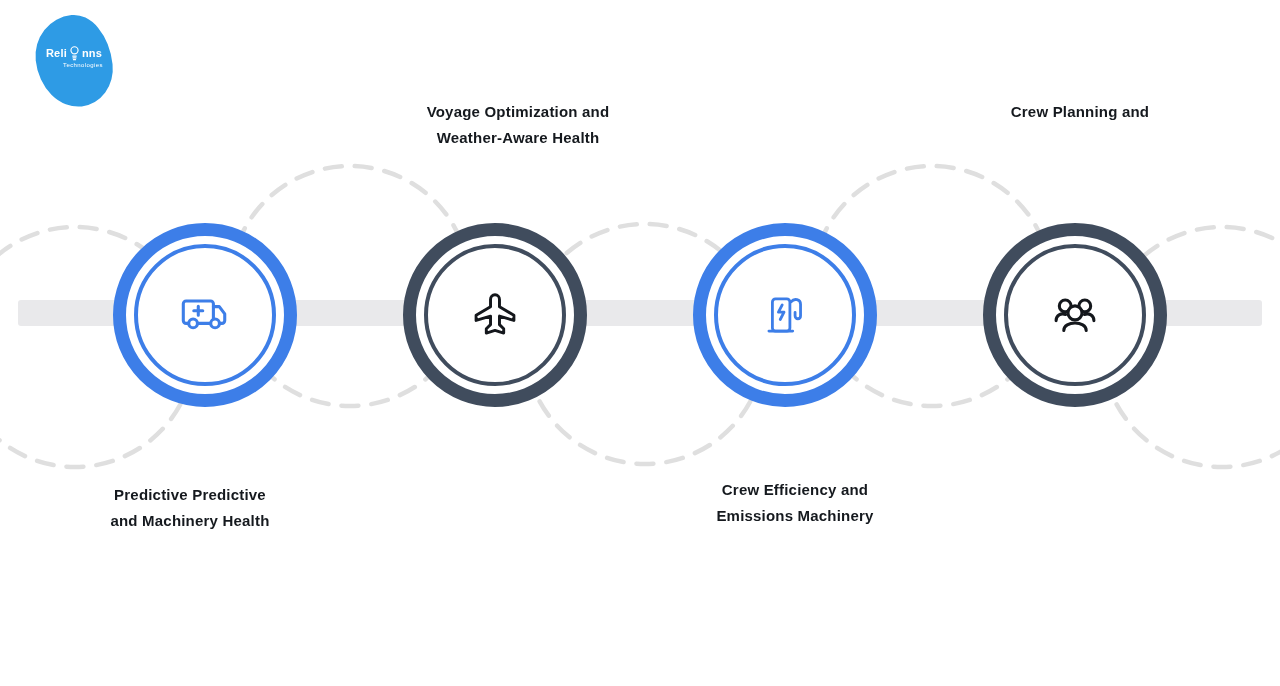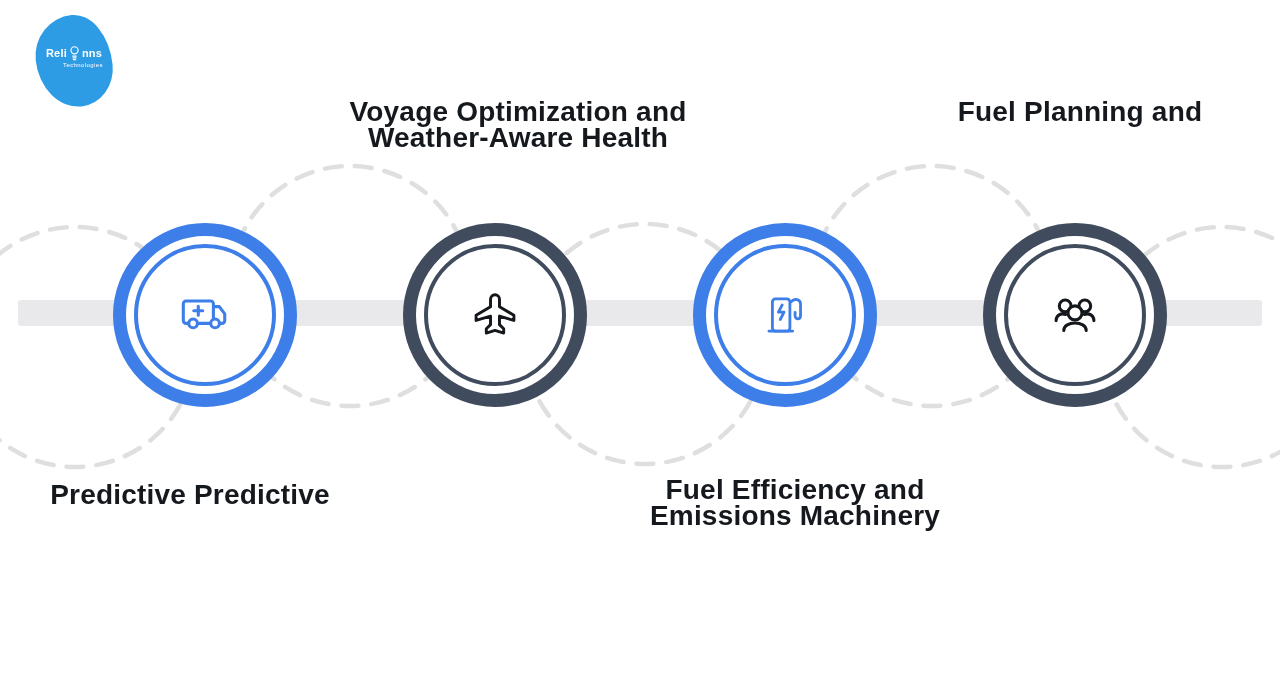--- a/index.html
+++ b/index.html
@@ -41,21 +41,21 @@
   .node.dark .ring-inner{border:4px solid var(--node-dark);}
   .icon{display:block;}
   .icon.blue-stroke{stroke:var(--node-blue);}
   .icon.black-stroke{stroke:#14171C;}
   .icon *{fill:none;stroke-linecap:round;stroke-linejoin:round;}
   .icon .wfill{fill:#ffffff;}
 
   
   .node-label{
     position:absolute;z-index:4;width:340px;text-align:center;
-    font-size:28px;line-height:26px;font-weight:700;color:var(--text-dark);
+    font-size:15px;line-height:26px;font-weight:700;color:var(--text-dark);
     letter-spacing:0.2px;
   }
 
   
   .logo{position:absolute;left:36px;top:15px;width:76px;height:92px;z-index:5;}
   .logo-blob{
     position:absolute;left:0;top:0;width:100%;height:100%;
     background:var(--logo-blue);
     border-radius:53% 47% 46% 54% / 45% 58% 42% 55%;
     transform:rotate(-6deg);
@@ -149,29 +149,30 @@
           <path d="M33.5 24c0-3.8-3.5-5.6-6.8-4.4"></path>
           <circle class="wfill" cx="20" cy="18.5" r="5"></circle>
           <path class="wfill" d="M12 31c0-7 16-7 16 0"></path>
         </svg>
       </div>
     </div>
   </div>
 
   <div class="node-label" style="left:20px;top:482px">
     <div>Predictive Predictive</div>
+    <div>and Machinery Health</div>
   </div>
 
   <div class="node-label" style="left:348px;top:99px">
     <div>Voyage Optimization and</div>
     <div>Weather-Aware Health</div>
   </div>
 
   <div class="node-label" style="left:625px;top:477px">
-    <div>Fuel Efficiency and</div>
+    <div>Crew Efficiency and</div>
     <div>Emissions Machinery</div>
   </div>
 
   <div class="node-label" style="left:910px;top:99px">
-    <div>Fuel Planning and</div>
+    <div>Crew Planning and</div>
   </div>
 
 </div>
 
 </body></html>

